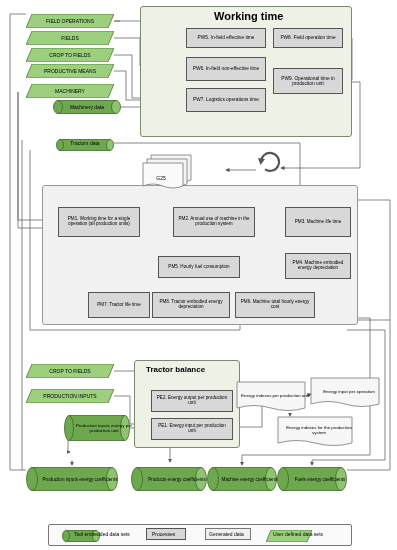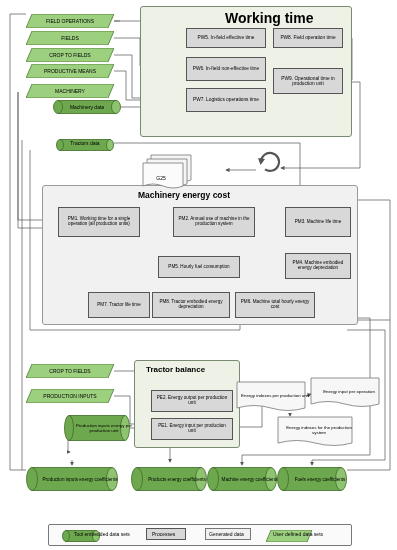--- a/index.html
+++ b/index.html
@@ -82,24 +82,23 @@
       <path d="M10,14 L10,470"></path>
       <path d="M10,14 L26,14"></path>
       <path d="M10,470 L26,470"></path>
       <path d="M22,140 L22,470"></path>
       <path d="M347,470 L390,470 L390,200 L355,200"></path>
       <path d="M355,320 L390,320"></path>
     </g>
   </svg>
 
   <div class="grp grp-work" style="left:140px;top:6px;width:212px;height:131px;"></div>
-  <div class="grp-title" style="left:225px;top:10px;font-size:14px;">Working time</div>
+  <div class="grp-title" style="left:214px;top:10px;font-size:11px;">Working time</div>
 
   <div class="grp grp-mec" style="left:42px;top:185px;width:316px;height:140px;"></div>
-  <div class="grp-title" style="left:138px;top:190px;font-size:8.5px;">Machinery energy cost</div>
 
   <div class="grp grp-eb" style="left:134px;top:360px;width:106px;height:88px;"></div>
   <div class="grp-title" style="left:146px;top:365px;font-size:8px;">Tractor balance</div>
 
   <div class="poly" style="left:26px;top:14px;width:88px;height:14px;">
     <svg width="88" height="14" viewBox="0 0 88 14">
         <polygon points="6,0 88,0 82,14 0,14" fill="#9ccf7e" stroke="#4b7a33" stroke-width="0.8"></polygon>
       </svg>
     <span class="txt" style="font-size:5px;">FIELD OPERATIONS</span>
   </div>

